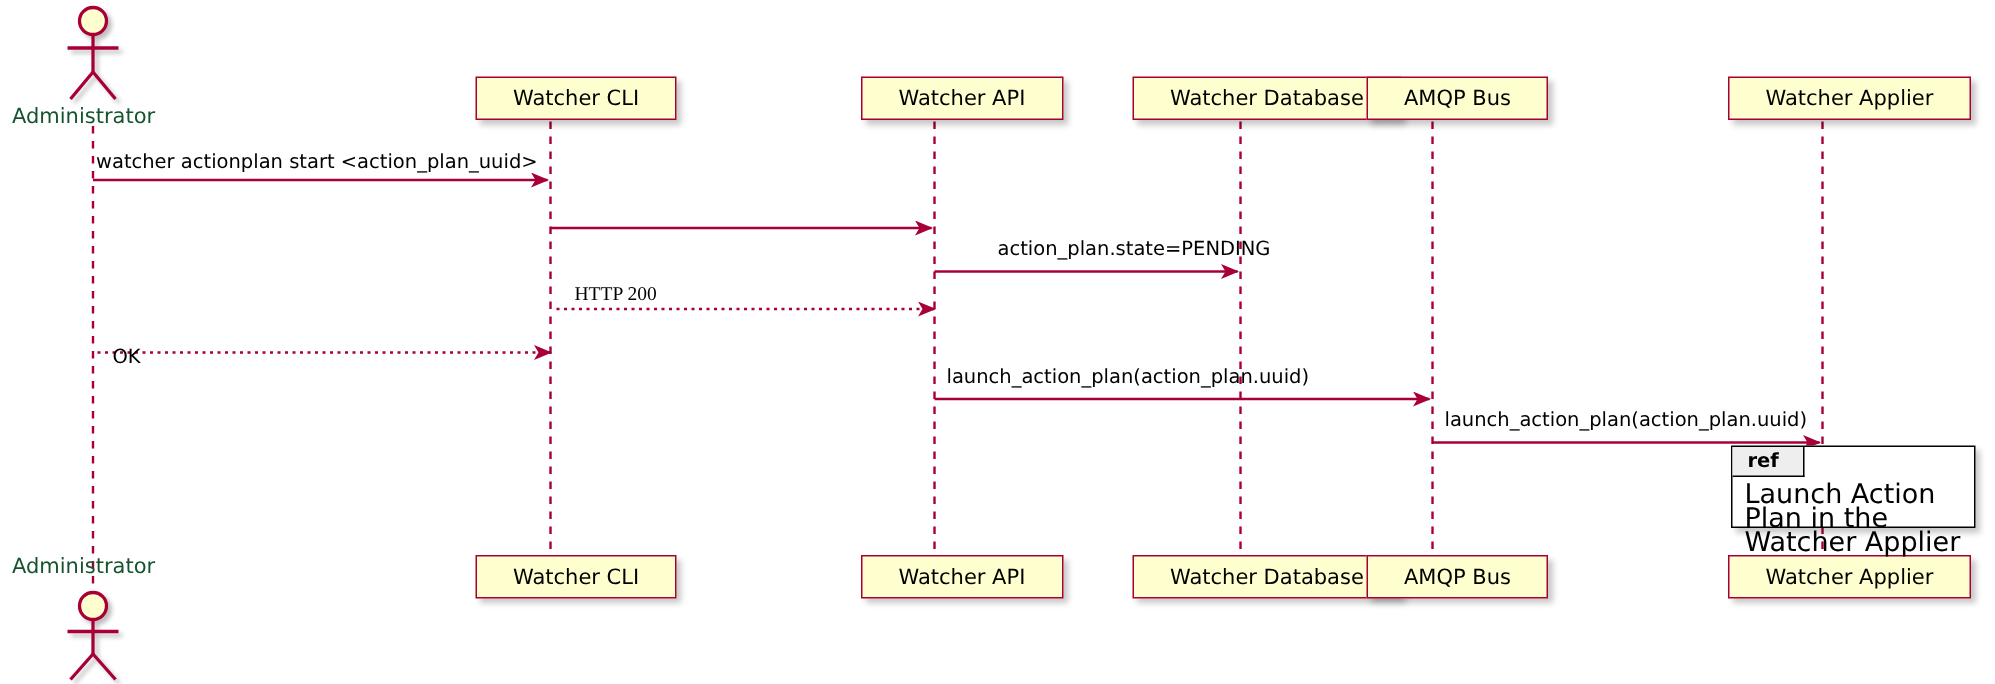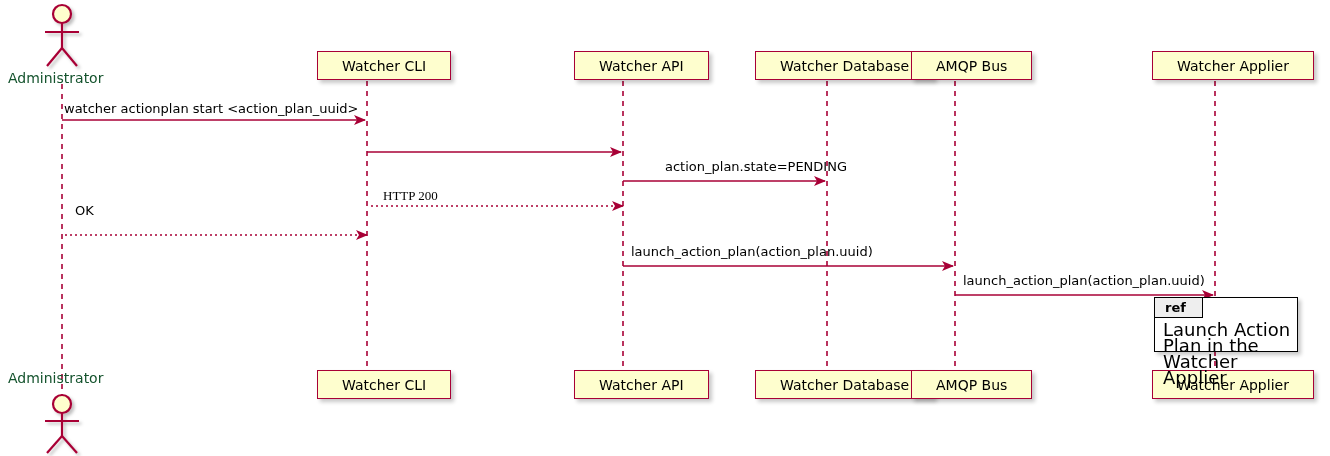--- a/index.html
+++ b/index.html
@@ -181,31 +181,31 @@
 
   <div class="msg-label" style="left:64px; top:102px;">
     <span>watcher actionplan start &lt;action_plan_uuid&gt;</span>
   </div>
   <div class="msg-label" style="left:640px; top:160px;margin-left:25px;">
     <span>action_plan.state=PENDING</span>
   </div>
   <div class="msg-label" style="left:383px; top:189px;font-family:Liberation Serif, serif;">
     <span>HTTP 200</span>
   </div>
-  <div class="msg-label" style="left:75px; top:204px;text-align:right;">
+  <div class="msg-label" style="left:75px; top:232px;text-align:right;">
     <span>OK</span>
   </div>
   <div class="msg-label" style="left:631px; top:245px;">
     <span>launch_action_plan(action_plan.uuid)</span>
   </div>
   <div class="msg-label" style="left:963px; top:274px;">
     <span>launch_action_plan(action_plan.uuid)</span>
   </div>
 
-  <div class="ref-box" style="left:1154px; top:297px; width:144px; height:55px;">
+  <div class="ref-box" style="left:1154px; top:297px; width:163px; height:55px;">
     <div class="ref-tab">
       <span>ref</span>
     </div>
     <div class="ref-text">Launch Action Plan in the
 Watcher Applier</div>
   </div>
 
 </div>
 
 </body></html>

